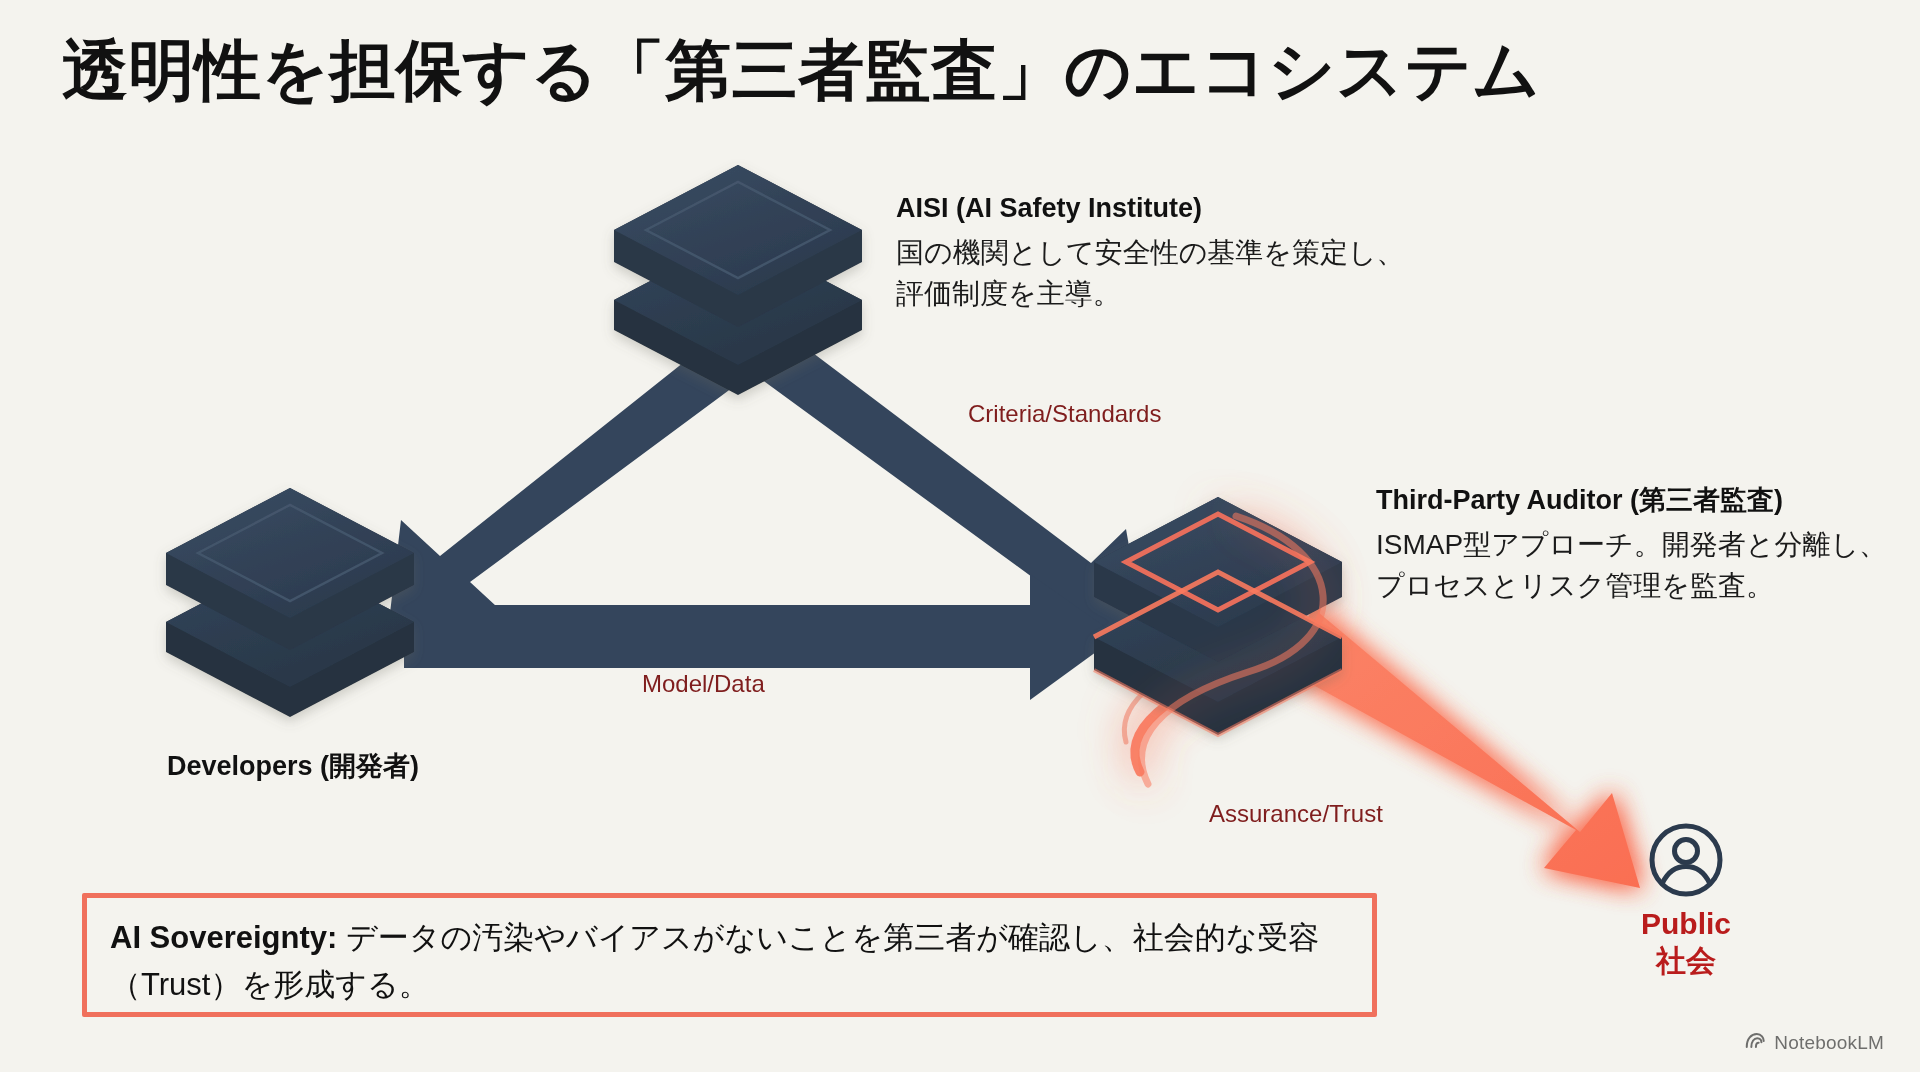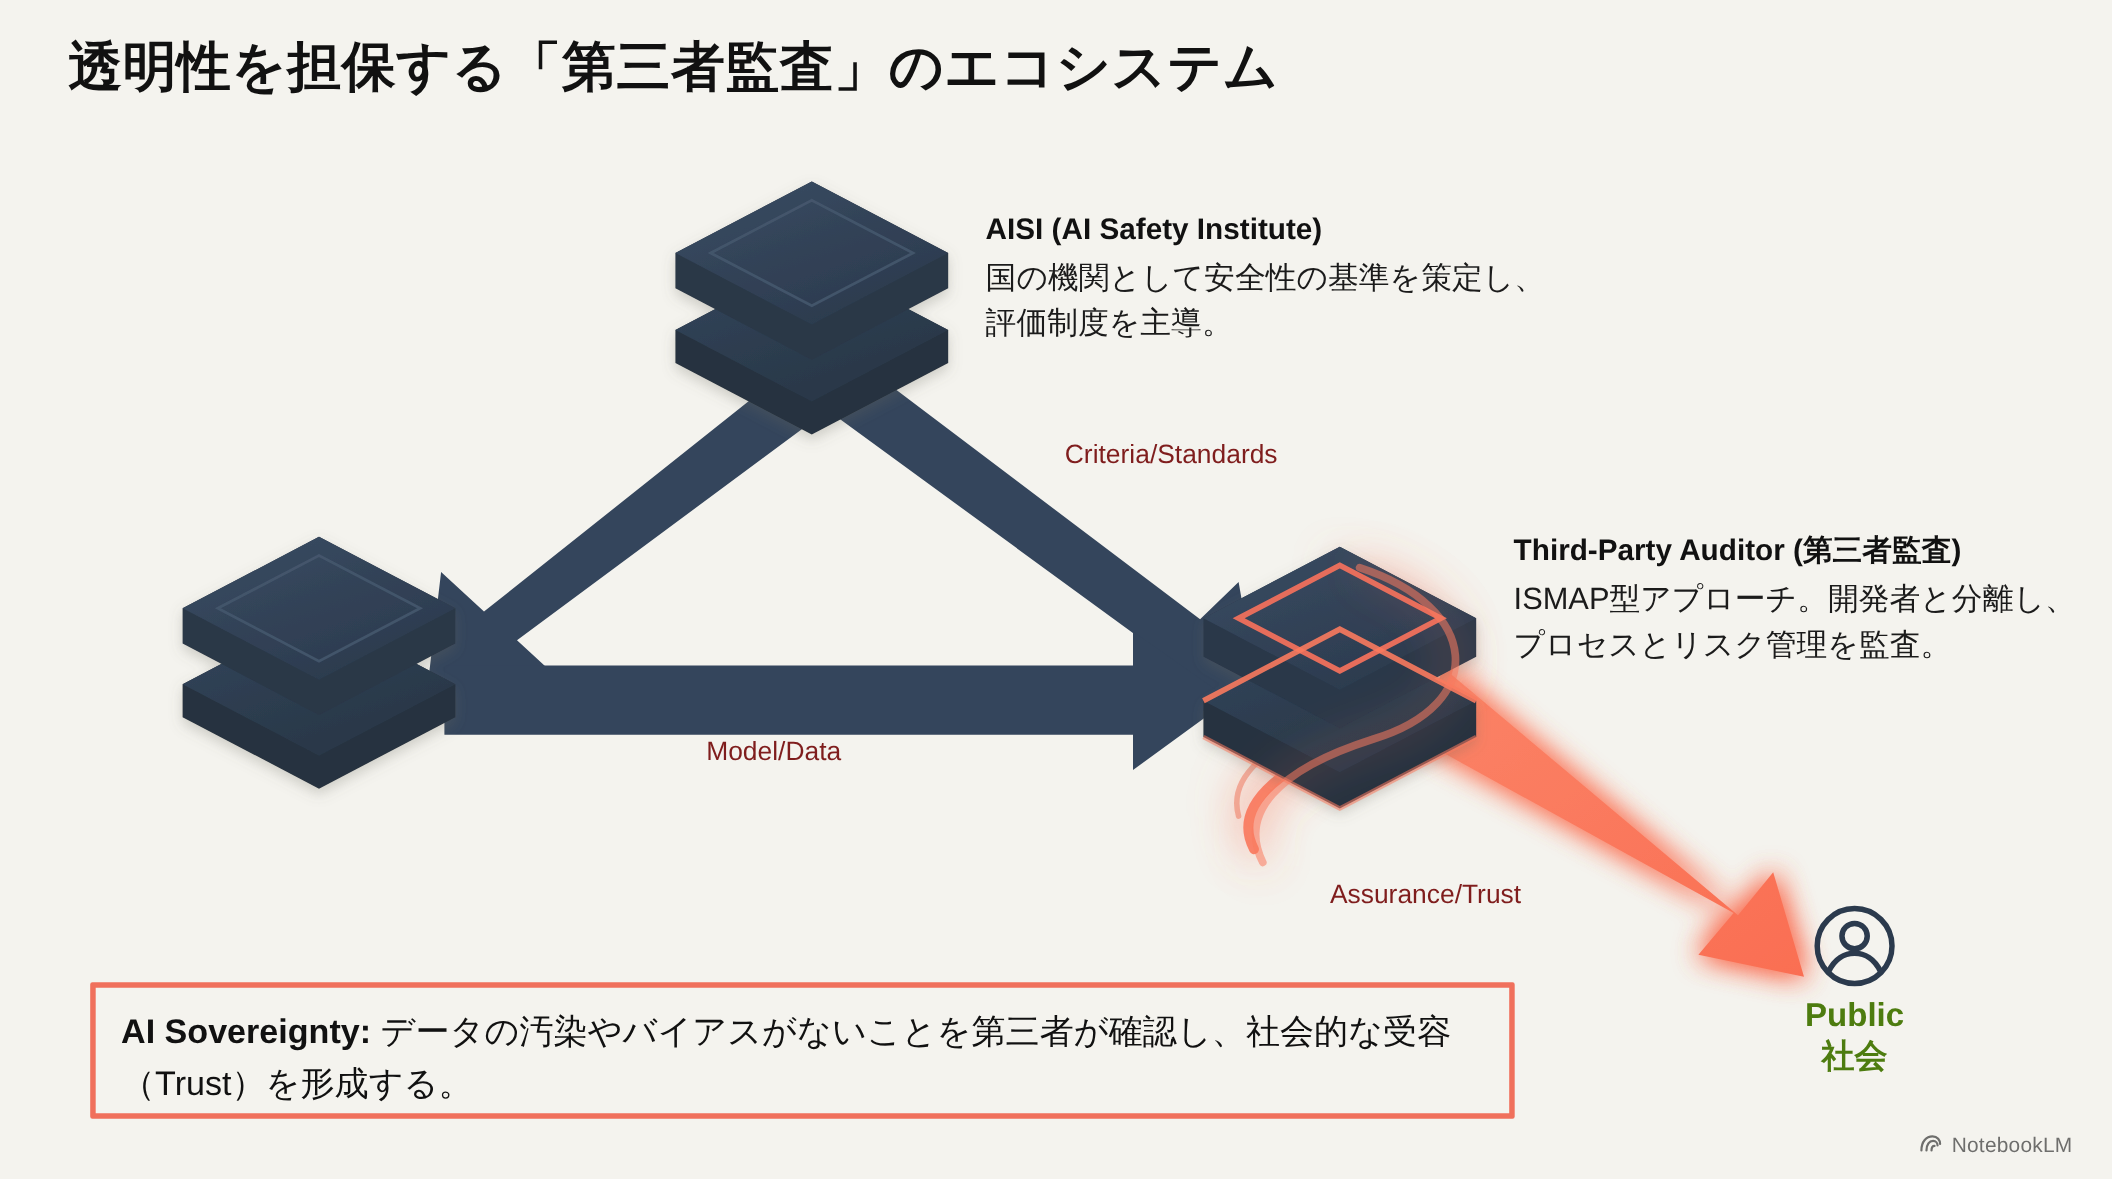--- a/index.html
+++ b/index.html
@@ -20,21 +20,21 @@
     background: #f4f3ee;
     overflow: hidden;
   }
 
   
   #slide-title {
     position: absolute;
     left: 62px;
     top: 34px;
     width: 1500px;
-    font-size: 49px;
+    font-size: 66px;
     line-height: 1.12;
     font-weight: 700;
     letter-spacing: 0.5px;
     color: #111111;
     white-space: nowrap;
   }
 
   
   #diagram-canvas {
     position: absolute;
@@ -96,21 +96,21 @@
     text-align: center;
   }
   #public-icon-wrap {
     width: 80px;
     height: 80px;
     margin: 0 auto 6px auto;
   }
   #public-node .pub-line {
     font-size: 30px;
     font-weight: 700;
-    color: #4d7c0f;
+    color: #b91c1c;
     line-height: 1.22;
   }
 
   
   #callout-box {
     position: absolute;
     left: 82px;
     top: 893px;
     width: 1295px;
     height: 124px;
@@ -259,20 +259,21 @@
     <div class="cap-title">AISI (AI Safety Institute)</div>
     <div class="cap-desc">国の機関として安全性の基準を策定し、<br>評価制度を主導。</div>
   </div>
 
   <div class="node-caption" id="caption-auditor">
     <div class="cap-title">Third-Party Auditor (第三者監査)</div>
     <div class="cap-desc">ISMAP型アプローチ。開発者と分離し、<br>プロセスとリスク管理を監査。</div>
   </div>
 
   <div class="node-caption" id="caption-developers">
+    <div class="cap-title">Developers (開発者)</div>
   </div>
 
   <div class="edge-label" id="edge-label-criteria">Criteria/Standards</div>
 
   <div class="edge-label" id="edge-label-modeldata">Model/Data</div>
 
   <div class="edge-label" id="edge-label-assurance">Assurance/Trust</div>
 
   <div id="public-node">
     <div id="public-icon-wrap">

